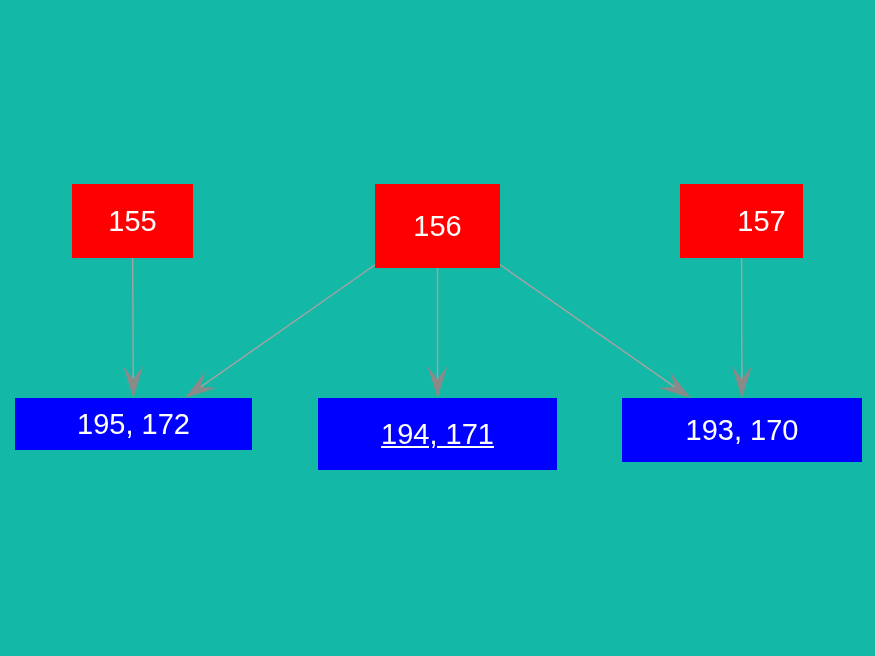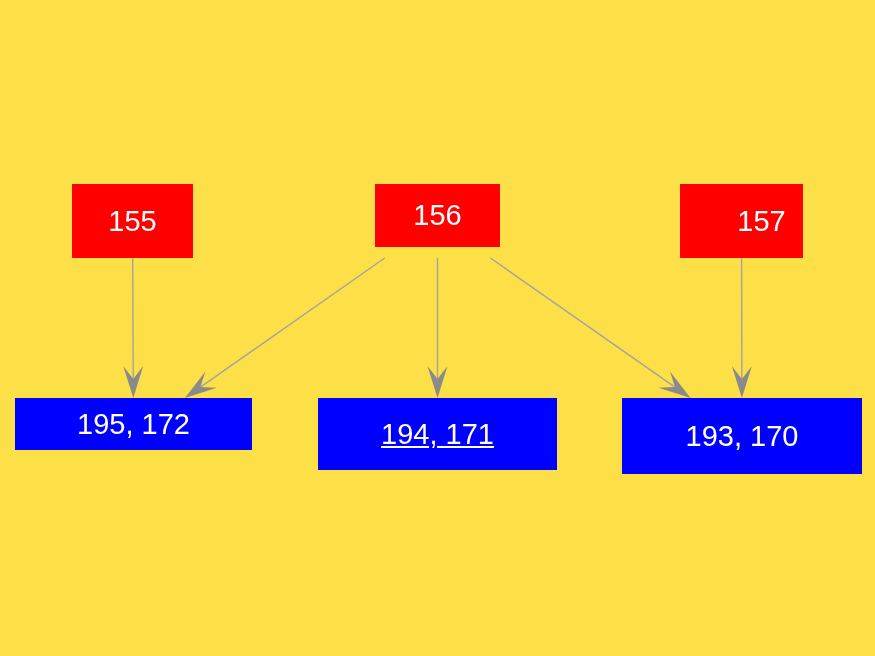--- a/index.html
+++ b/index.html
@@ -34,21 +34,21 @@
     white-space: nowrap;
     box-sizing: border-box;
   }
   .node span {
     display: block;
   }
 </style>
 </head>
 <body>
 
-<div id="canvas" style="background: #fde047;">
+<div id="canvas" style="background: #14b8a6;">
   <svg id="edges" xmlns="http://www.w3.org/2000/svg">
       <g>
         <line x1="132.6737089201878" y1="258" x2="133.24178502061324" y2="379.0002093906182" stroke="#a3a3a3" stroke-width="1.4"></line>
         <polygon points="133.33098591549296,398 123.18086303496827,366.0473004972937 133.24178502061324,379.0002093906182 143.18064262379121,365.9534048184729" fill="#8a8a8a"></polygon>
       </g>
       <g>
         <line x1="384.6924882629108" y1="258" x2="200.4408772248957" y2="387.09734589176713" stroke="#a3a3a3" stroke-width="1.4"></line>
         <polygon points="184.88028169014083,398 205.3493614811844,371.44784806257894 200.4408772248957,387.09734589176713 216.82583948985055,387.8274223096894" fill="#8a8a8a"></polygon>
       </g>
       <g>
@@ -60,28 +60,28 @@
         <polygon points="690.5352112676056,398 658.5818088301561,387.85209023146183 674.9662025256598,387.1093633430724 670.0456368900799,371.4636599767821" fill="#8a8a8a"></polygon>
       </g>
       <g>
         <line x1="741.586854460094" y1="258" x2="741.8708921416627" y2="379.0000523483036" stroke="#a3a3a3" stroke-width="1.4"></line>
         <polygon points="741.9154929577464,398 731.8404033455546,366.0235622792922 741.8708921416627,379.0000523483036 751.8403482420771,365.9766140518356" fill="#8a8a8a"></polygon>
       </g>
     </svg>
 <div class="node" style="left: 72px; top: 184px; width: 121px; height: 74px; background: rgb(255, 0, 0); color: rgb(255, 255, 255);">
       <span>155</span>
     </div>
-    <div class="node" style="left: 375px; top: 184px; width: 125px; height: 63px; background: rgb(255, 0, 0); color: rgb(255, 255, 255);">
+    <div class="node" style="left: 375px; top: 184px; width: 125px; height: 84px; background: rgb(255, 0, 0); color: rgb(255, 255, 255);">
       <span>156</span>
     </div>
     <div class="node" style="left: 680px; top: 184px; width: 123px; height: 74px; background: rgb(255, 0, 0); color: rgb(255, 255, 255); padding-left: 40px;">
       <span>157</span>
     </div>
     <div class="node" style="left: 15px; top: 398px; width: 237px; height: 52px; background: rgb(0, 0, 255); color: rgb(255, 255, 255);">
       <span>195, 172</span>
     </div>
     <div class="node" style="left: 318px; top: 398px; width: 239px; height: 72px; background: rgb(0, 0, 255); color: rgb(255, 255, 255); text-decoration: underline;">
       <span>194, 171</span>
     </div>
-    <div class="node" style="left: 622px; top: 398px; width: 240px; height: 76px; background: rgb(0, 0, 255); color: rgb(255, 255, 255);">
+    <div class="node" style="left: 622px; top: 398px; width: 240px; height: 64px; background: rgb(0, 0, 255); color: rgb(255, 255, 255);">
       <span>193, 170</span>
     </div>
   </div>
 
 </body></html>

